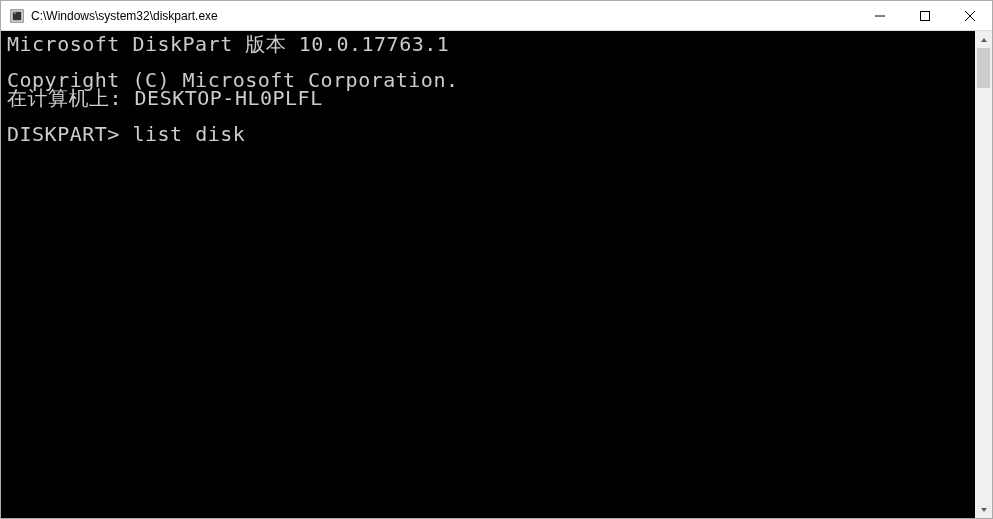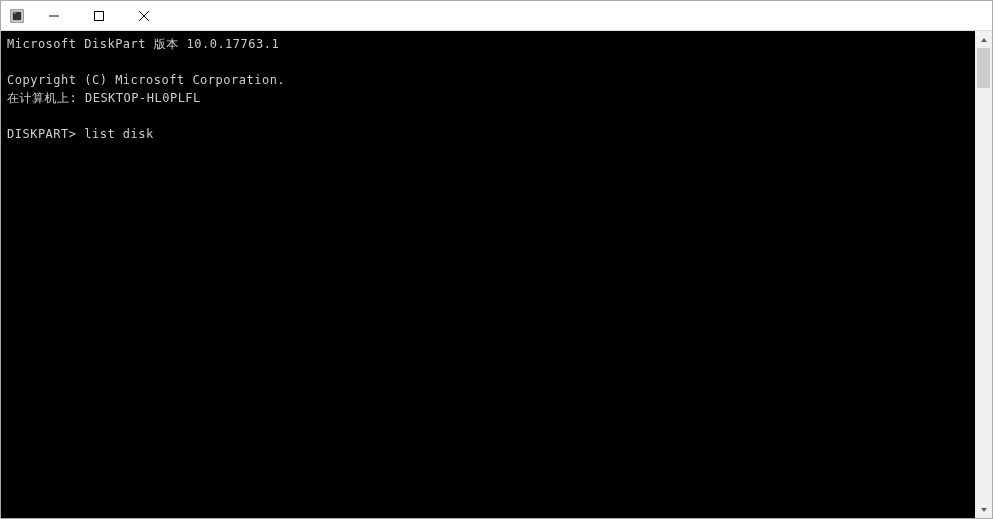--- a/index.html
+++ b/index.html
@@ -56,21 +56,21 @@
     .console-container {
       display: flex;
       height: calc(100% - 30px);
       background: #000;
     }
     .console-area {
       flex: 1;
       background: #000000;
       color: #cccccc;
       font-family: "NSimSun", "SimSun", "MS Gothic", "Consolas", monospace;
-      font-size: 12px;
+      font-size: 20px;
       line-height: 18px;
       padding: 4px 6px;
       white-space: pre;
       overflow: hidden;
       letter-spacing: 0.5px;
     }
     .scrollbar {
       width: 17px;
       background: #f0f0f0;
       display: flex;
@@ -106,20 +106,21 @@
 <body>
 
 <div class="titlebar">
   <span class="titlebar-icon">
     <svg viewBox="0 0 16 16">
       <rect x="1" y="1" width="14" height="14" fill="none" stroke="#555" stroke-width="1"></rect>
       <rect x="3" y="3" width="10" height="10" fill="#333"></rect>
       <rect x="4" y="4" width="3" height="1" fill="#ccc"></rect>
     </svg>
   </span>
+  <span class="titlebar-title">C:\Windows\system32\diskpart.exe</span>
   <div class="window-controls">
     <div class="window-btn">
       <svg width="10" height="10" viewBox="0 0 10 10">
           <line x1="0" y1="5" x2="10" y2="5" stroke="#000" stroke-width="1"></line>
         </svg>
     </div>
     <div class="window-btn">
       <svg width="10" height="10" viewBox="0 0 10 10">
           <rect x="0.5" y="0.5" width="9" height="9" fill="none" stroke="#000" stroke-width="1"></rect>
         </svg>

